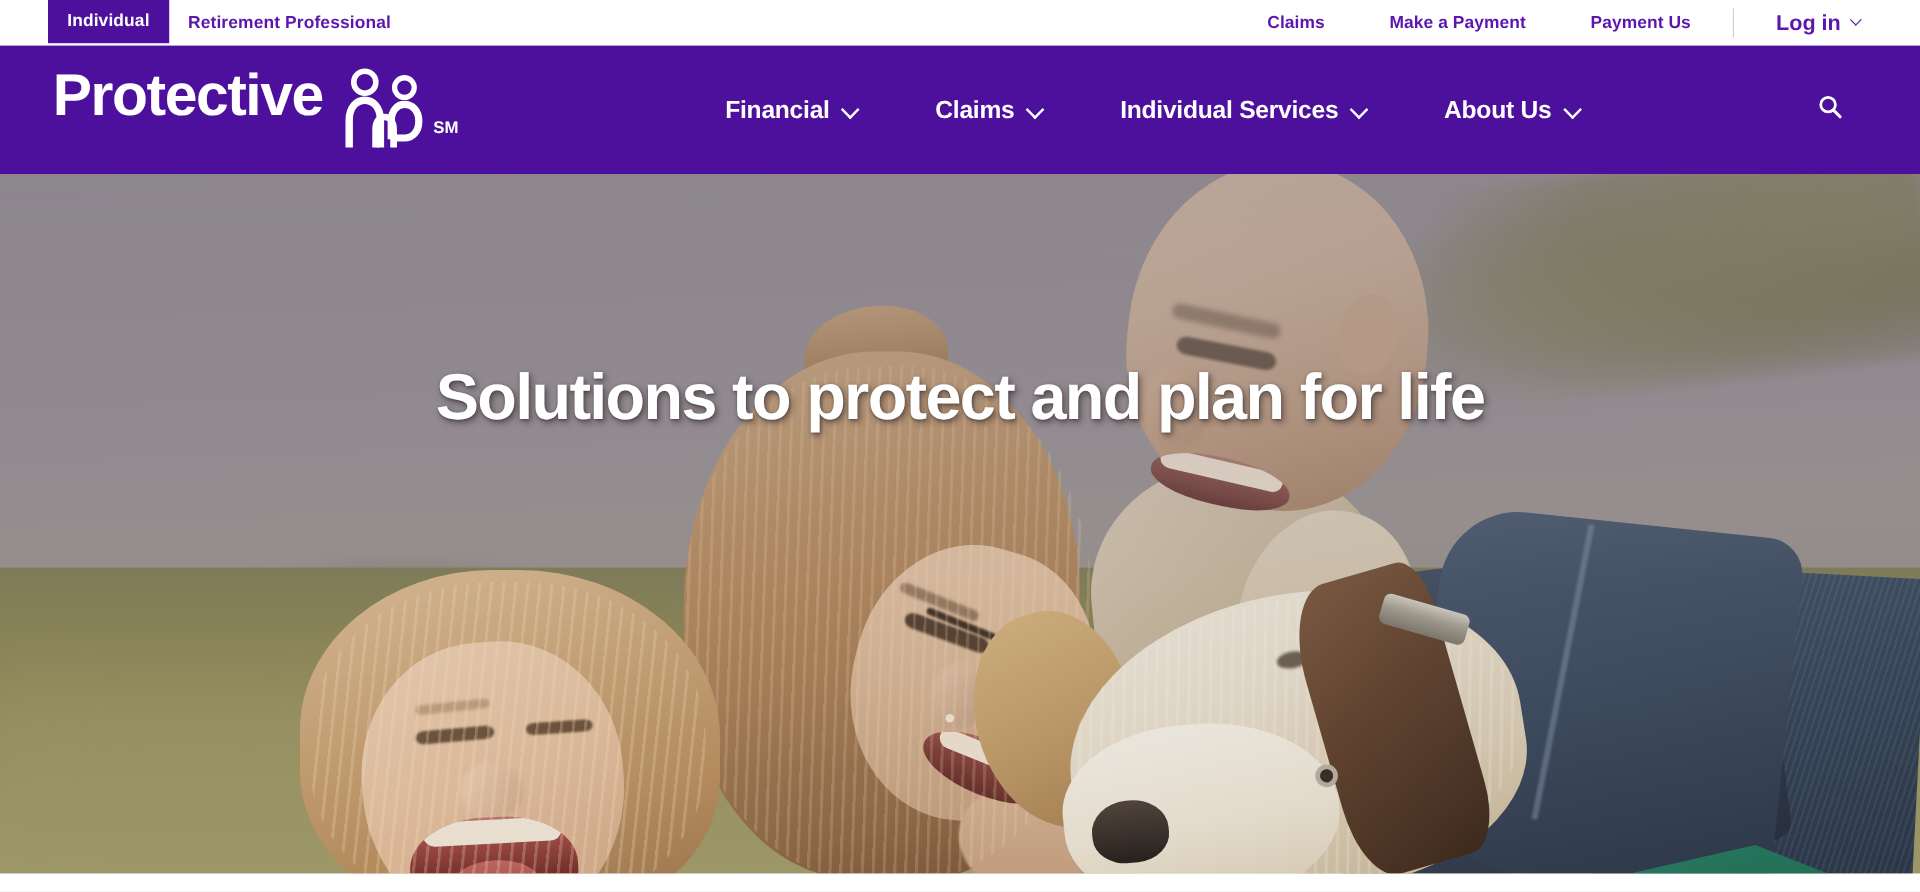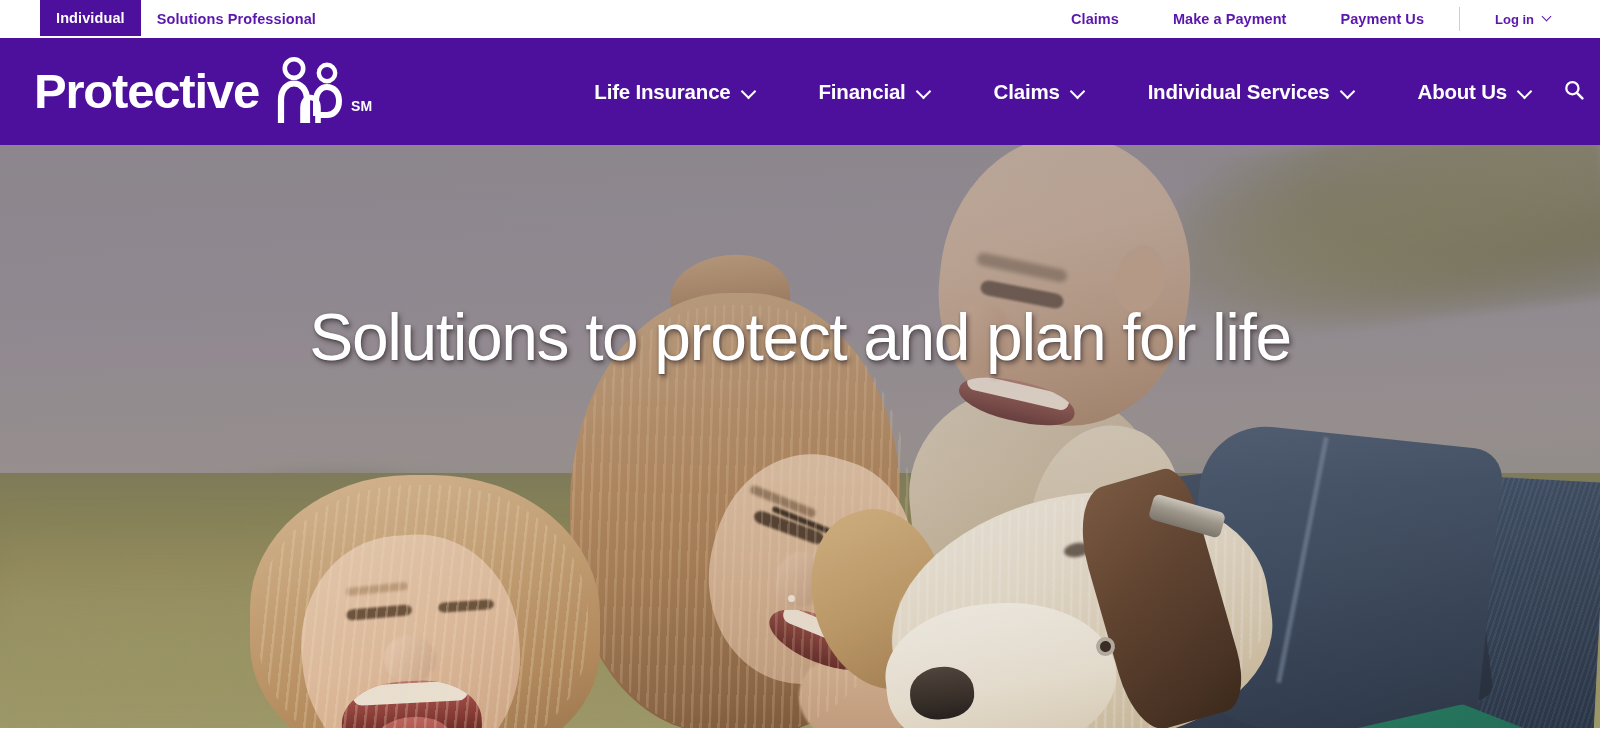--- a/index.html
+++ b/index.html
@@ -84,21 +84,21 @@
 
   .login-wrap {
     display: flex;
     align-items: center;
     gap: 9px;
     padding: 0 10px 0 25px;
     cursor: pointer;
   }
 
   .login-label {
-    font-size: 13px;
+    font-size: 18px;
     font-weight: bold;
     color: #5b16ad;
     white-space: nowrap;
   }
 
   .chev-small {
     display: inline-block;
     width: 9px; height: 9px;
     position: relative;
     top: -2px;
@@ -119,22 +119,21 @@
     top: 38px; left: 0;
     width: 1600px;
     height: 107px;
     background: #4d109c;
     display: flex;
     align-items: center;
   }
 
   .brand {
     display: flex;
-    align-items: center;
-    margin-left: 34px;
+    margin-left: 44px;
     cursor: pointer;
     gap: 12px;
   }
 
   .brand-word {
     font-size: 49px;
     font-weight: bold;
     color: #ffffff;
     letter-spacing: -1.2px;
     line-height: 1;
@@ -732,22 +731,22 @@
 
   
   .hero-copy {
     position: absolute;
     left: 0; top: 155px;
     width: 1600px;
     text-align: center;
     pointer-events: none;
   }
   .hero-headline {
-    font-size: 66px;
-    font-weight: normal;
+    font-size: 54px;
+    font-weight: bold;
     color: #ffffff;
     line-height: 1.15;
     letter-spacing: -1.4px;
     text-shadow: 2px 3px 5px rgba(40,30,35,0.55), 0 1px 2px rgba(30,25,30,0.4);
     padding: 0 72px;
   }
   .hl-line { display: block; }
 
   .hero-bottom-strip {
     position: absolute;
@@ -761,21 +760,21 @@
 
 <div class="page">
 
   <div class="utility-bar">
 
     <div class="audience-tabs">
       <div class="audience-tab active">
         <span>Individual</span>
       </div>
       <div class="audience-tab">
-        <span>Solutions Professional</span>
+        <span>Retirement Professional</span>
       </div>
     </div>
 
     <div class="utility-right">
       <a class="utility-link">Claims</a>
       <a class="utility-link">Make a Payment</a>
       <a class="utility-link">Payment Us</a>
       <div class="utility-divider"></div>
       <div class="login-wrap">
         <span class="login-label">Log in</span>
@@ -797,24 +796,20 @@
           <circle cx="56" cy="17" r="8.2" fill="none" stroke="#ffffff" stroke-width="4.4"></circle>
           <path d="M45 60 V45 C45 35.5 50.5 31 56 31 C62.5 31 68 36 68 45 C68 54 62.5 59 56 59 H47" fill="none" stroke="#ffffff" stroke-width="6"></path>
 
           <path d="M32 67 V52 C32 45 35.5 41.5 39.5 41.5 C43.5 41.5 47 45 47 52 V67" fill="none" stroke="#ffffff" stroke-width="5.6"></path>
         </svg>
       </span>
       <span class="brand-sm">SM</span>
     </a>
 
     <nav class="nav-links">
-      <div class="nav-item">
-        <span class="nav-label">Life Insurance</span>
-        <span class="chev-nav"></span>
-      </div>
       <div class="nav-item">
         <span class="nav-label">Financial</span>
         <span class="chev-nav"></span>
       </div>
       <div class="nav-item">
         <span class="nav-label">Claims</span>
         <span class="chev-nav"></span>
       </div>
       <div class="nav-item">
         <span class="nav-label">Individual Services</span>

